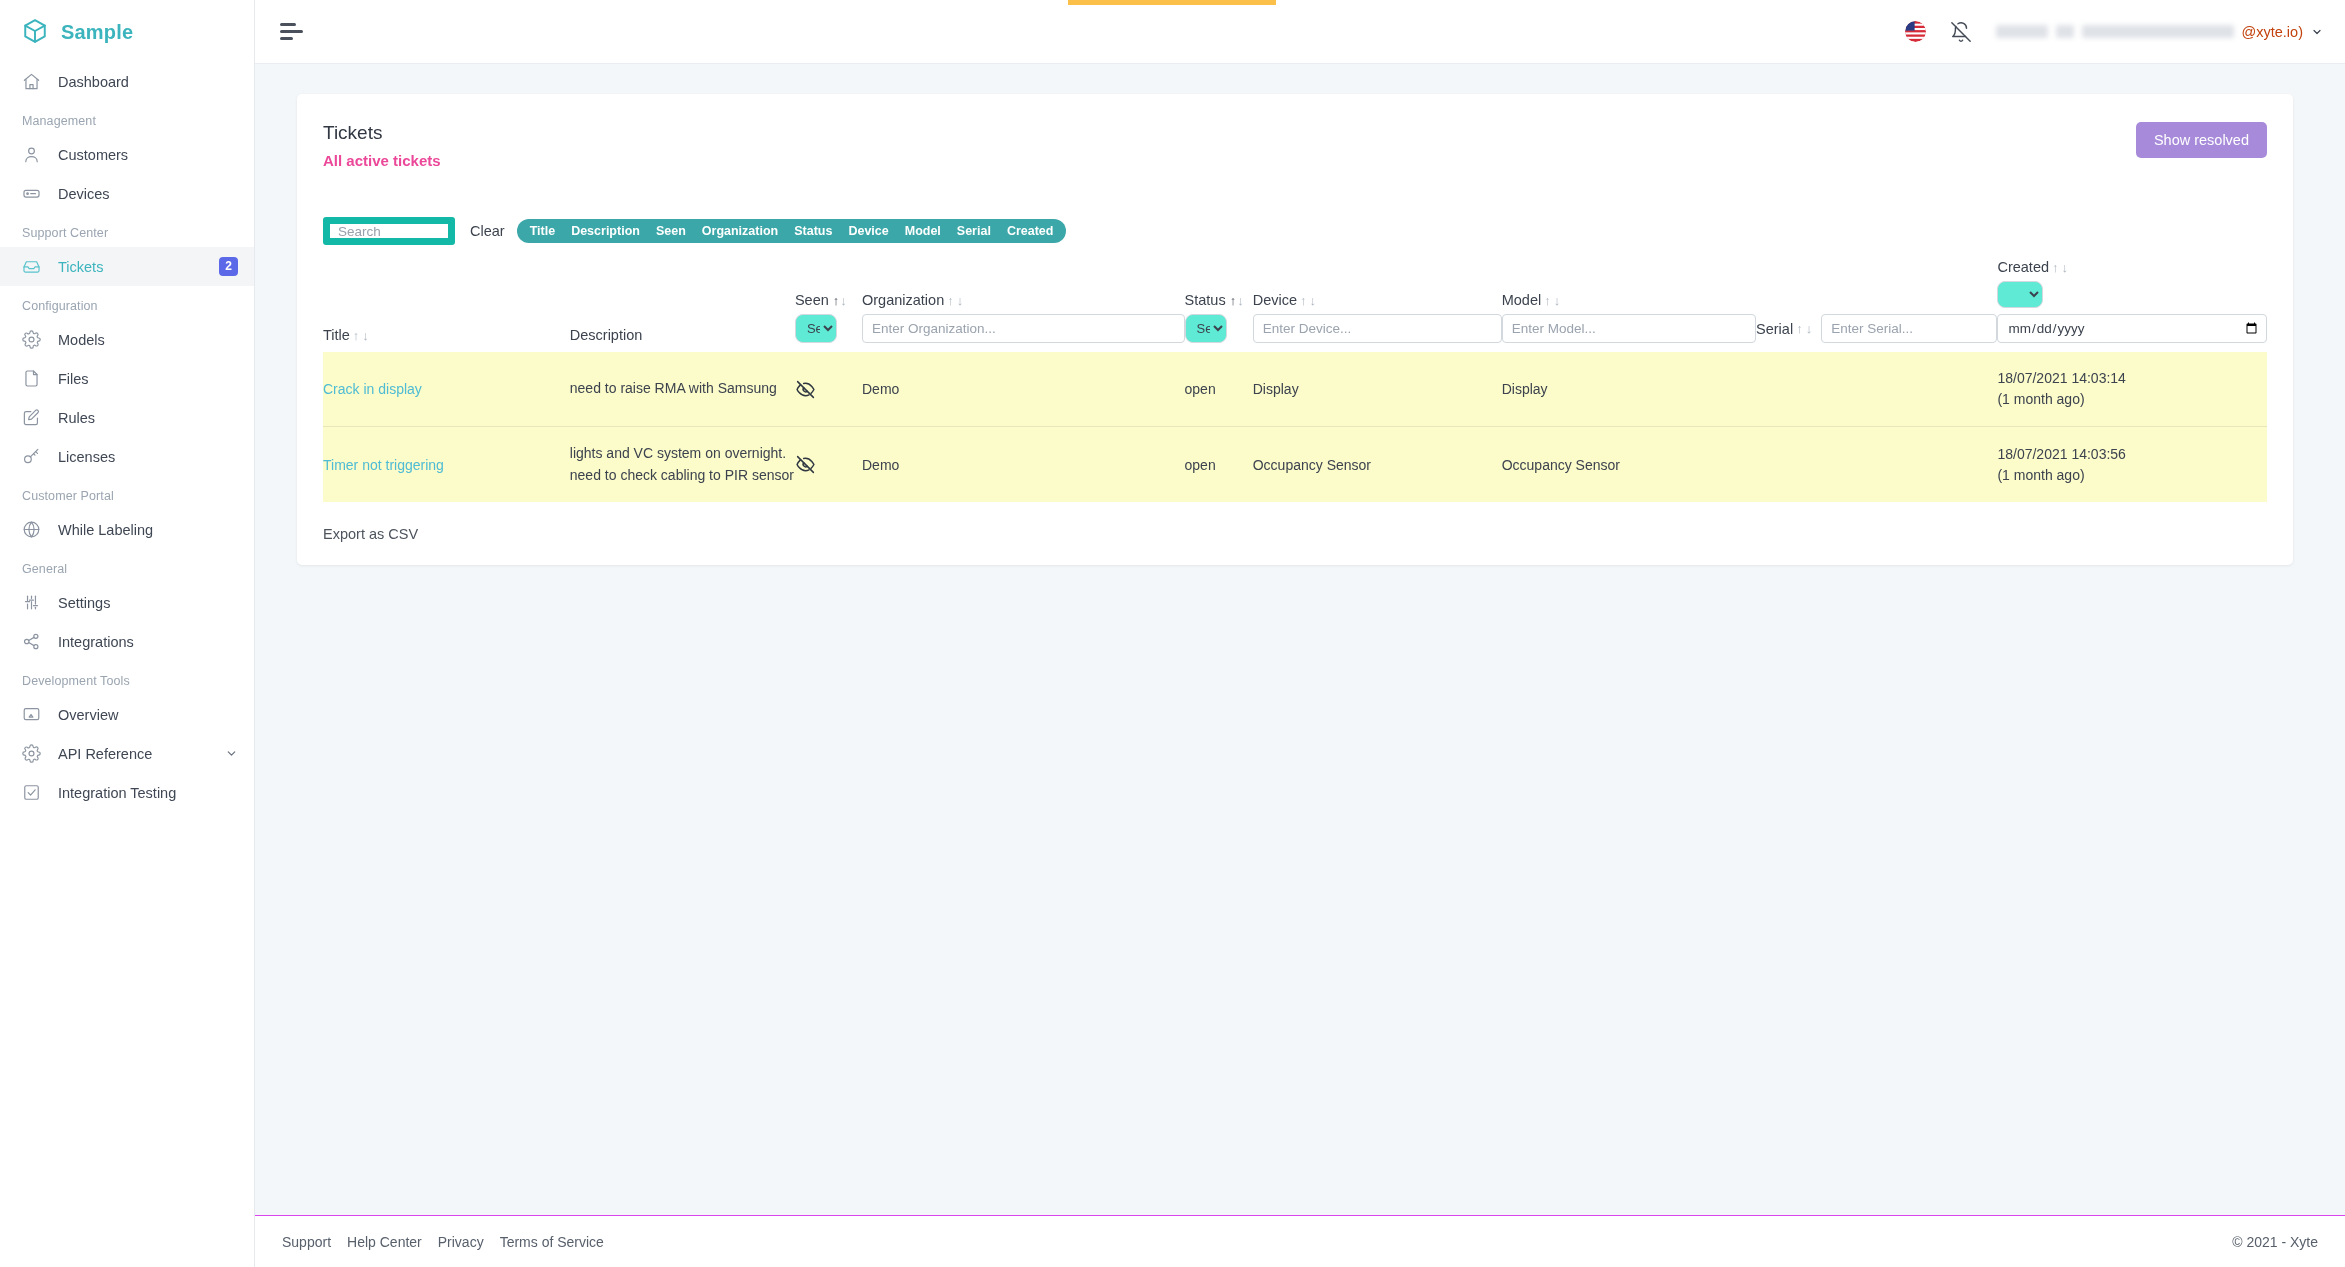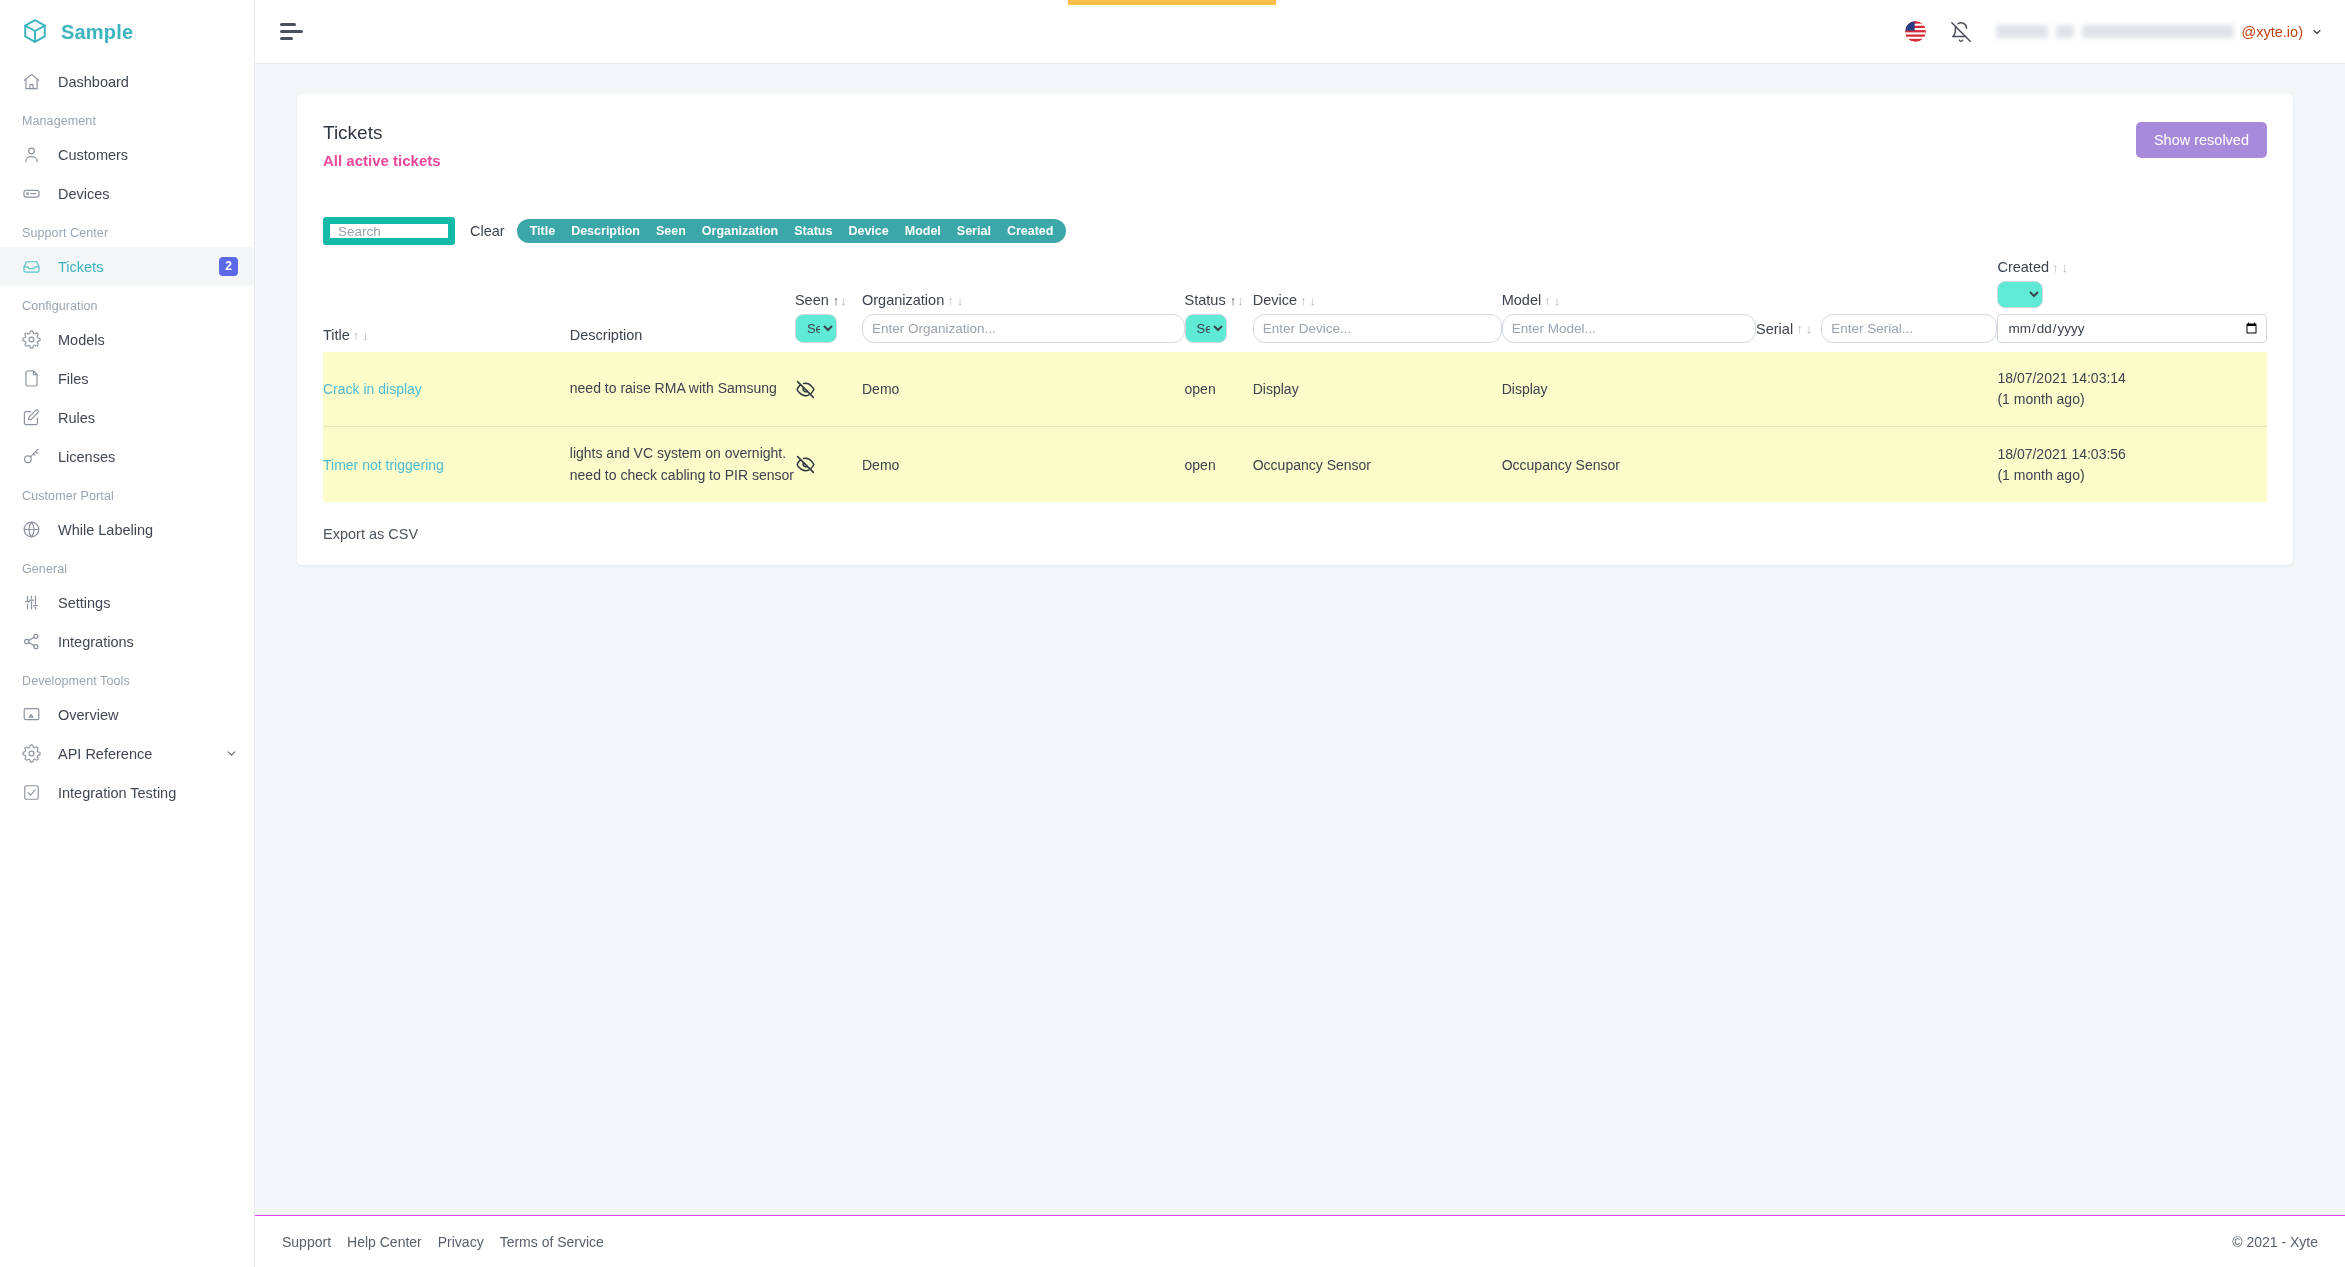--- a/index.html
+++ b/index.html
@@ -132,21 +132,21 @@
   .th-wrap { display: flex; flex-direction: column; gap: 6px; }
   .th-label {
     font-size: 14.5px; color: #3c434e; white-space: nowrap;
     display: flex; align-items: center; gap: 3px;
   }
   .th-label.stacked { flex-direction: row; align-items: flex-start; gap: 1px; }
   .arr { font-size: 13px; line-height: 1; }
   .arr-dark { color: #3c434e; }
   .arr-light { color: #aeb6c0; }
   .f-input {
-    height: 29px; border: 1px solid #d2d8de; border-radius: 12px;
+    height: 29px; border: 1px solid #d2d8de; border-radius: 4px;
     padding: 0 9px; font-size: 13.5px; color: #3c434e; background: #fff;
     font-family: "Liberation Sans", sans-serif; outline: none; width: 100%;
   }
   .f-input::placeholder { color: #9aa3ae; }
   .f-select {
     height: 29px; width: 42px; border: 1px solid #d2d8de; border-radius: 8px;
     font-size: 13px; color: #3c434e; background: #5eead4;
     font-family: "Liberation Sans", sans-serif; padding-left: 7px;
   }
   .created-select { width: 46px; height: 27px; }

